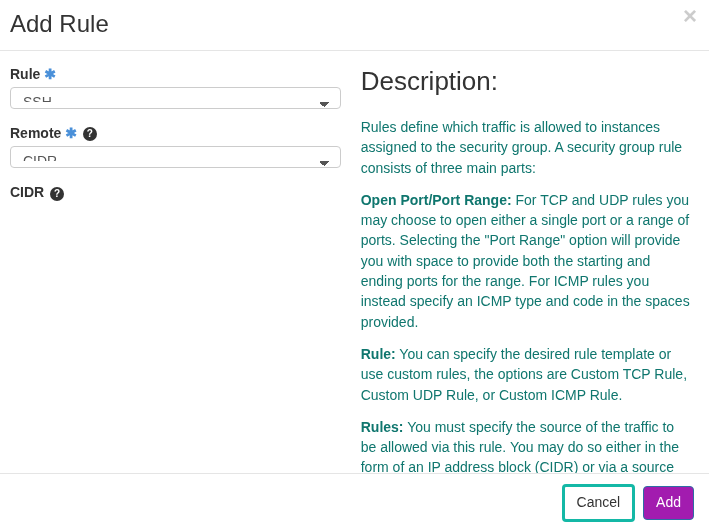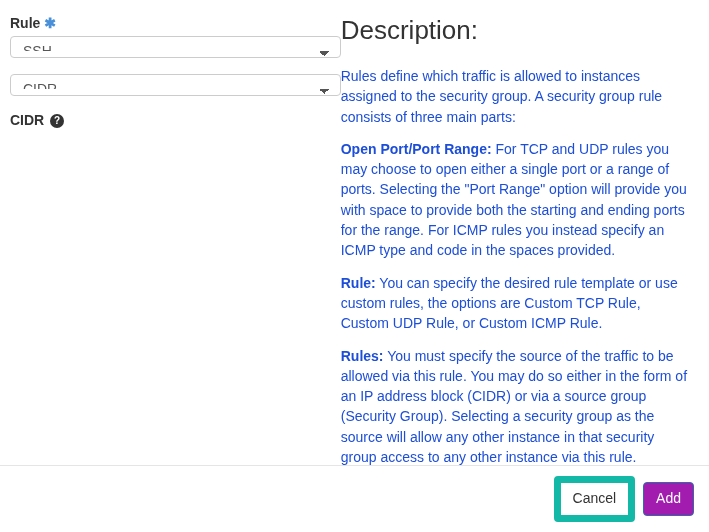--- a/index.html
+++ b/index.html
@@ -36,20 +36,21 @@
     font-weight: bold;
     color: #ccc;
     cursor: pointer;
     line-height: 1;
   }
   .modal-body {
     flex: 1;
     overflow-y: auto;
     padding: 15px 10px 10px 10px;
     display: flex;
+    gap: 20px;
   }
   .left-col {
     flex: 0 0 48%;
   }
   .right-col {
     flex: 1;
     padding-right: 8px;
   }
   .form-group {
     margin-bottom: 15px;
@@ -101,72 +102,81 @@
   .desc-heading {
     font-size: 26px;
     font-weight: 400;
     margin: 0 0 20px 0;
     color: #333;
   }
   .desc-p {
     margin: 0 0 12px 0;
     line-height: 1.45;
     font-size: 14px;
-    color: #1d4ed8;
+    color: #0f766e;
   }
   .desc-p b { font-weight: bold; }
   .modal-footer {
     padding: 10px 15px;
     border-top: 1px solid #e5e5e5;
     text-align: right;
   }
   .btn {
     display: inline-block;
     padding: 6px 12px;
     font-size: 14px;
     border-radius: 4px;
     cursor: pointer;
     line-height: 1.42;
     margin-left: 4px;
   }
   .btn-default {
     background: #fff;
-    border: 7px solid #14b8a6;
+    border: 3px solid #14b8a6;
     color: #333;
   }
   .btn-primary {
     background: #a21caf;
     border: 1px solid #2e6da4;
     color: #fff;
   }
   
   .modal-body::-webkit-scrollbar { width: 8px; }
   .modal-body::-webkit-scrollbar-thumb { background: #ccc; border-radius: 4px; }
 </style>
 </head>
 <body>
 
 <div class="modal">
 
+  <div class="modal-header">
+    <h2 class="modal-title">Add Rule</h2>
+    <span class="close-btn">×</span>
+  </div>
 
   <div class="modal-body">
 
     <div class="left-col">
 
       <div class="form-group">
         <label class="form-label">
           <span>Rule</span>
           <span class="required-star">✱</span>
         </label>
         <select class="form-select">
           <option>SSH</option>
         </select>
       </div>
 
       <div class="form-group">
+        <label class="form-label">
+          <span>Remote</span>
+          <span class="required-star">✱</span>
+          <span class="help-icon">?</span>
+        </label>
         <select class="form-select">
           <option>CIDR</option>
         </select>
       </div>
 
       <div class="form-group">
         <label class="form-label">
           <span>CIDR</span>
           <span class="help-icon">?</span>
         </label>

